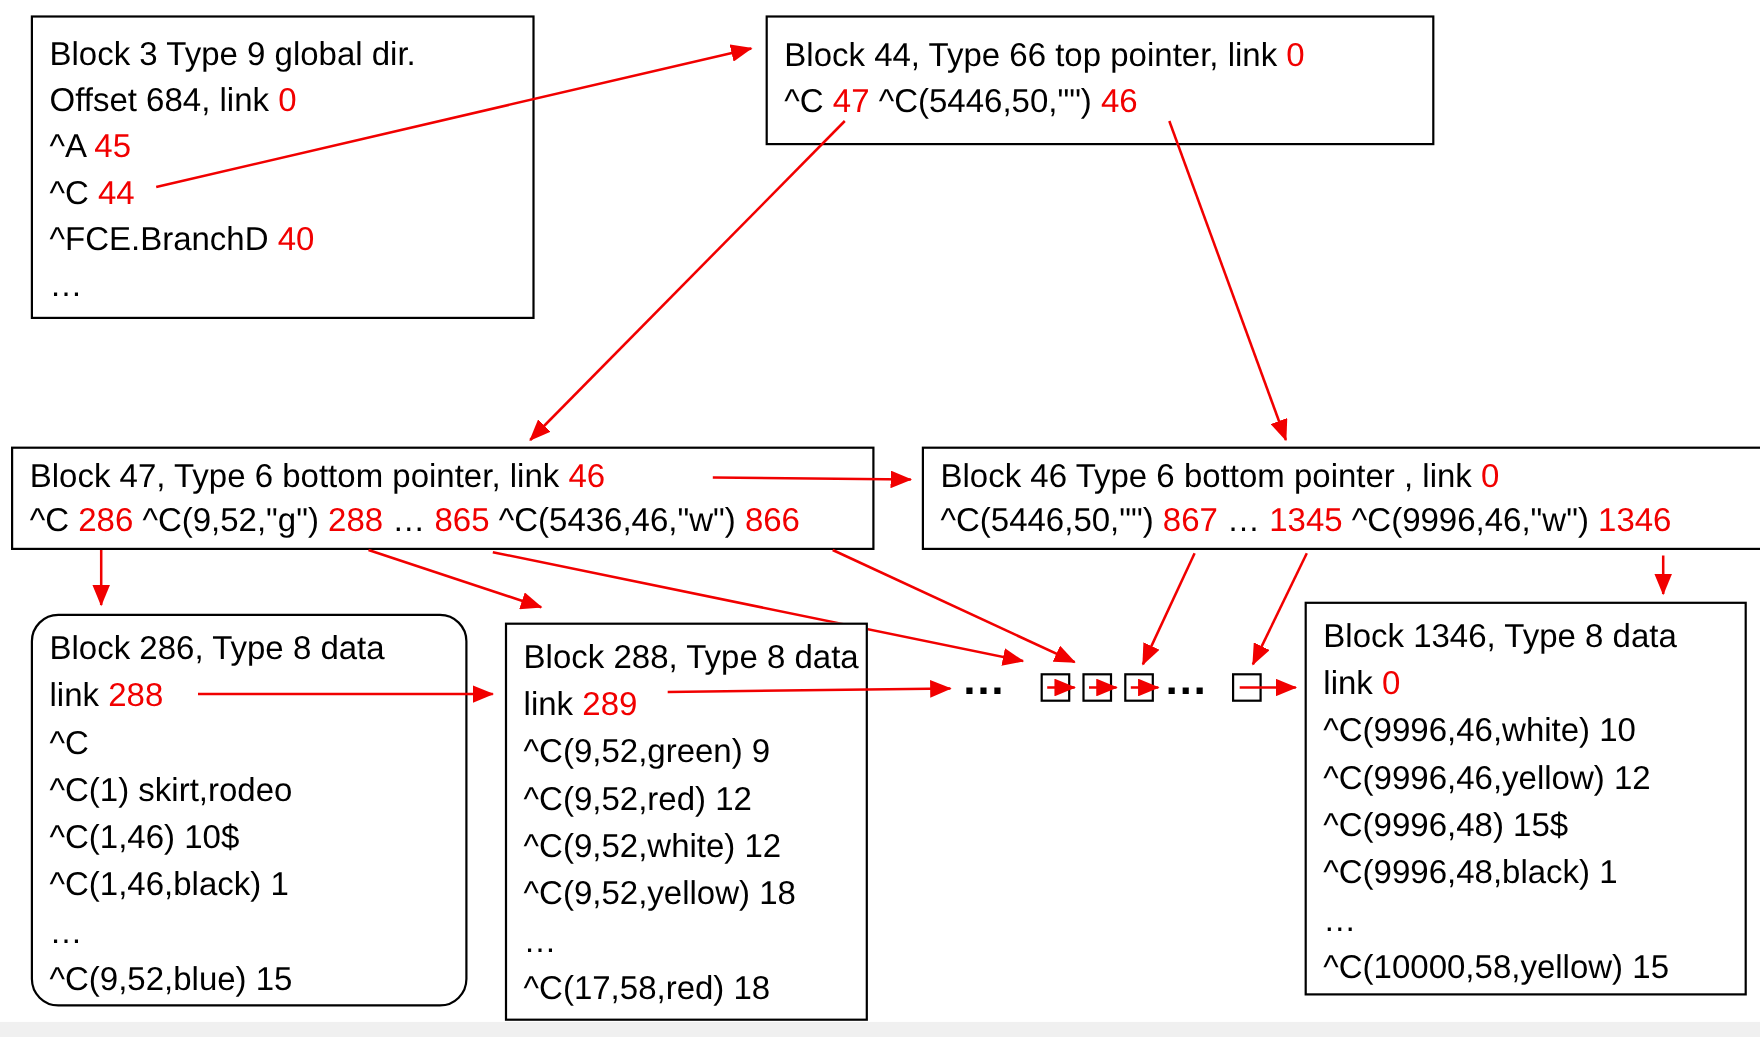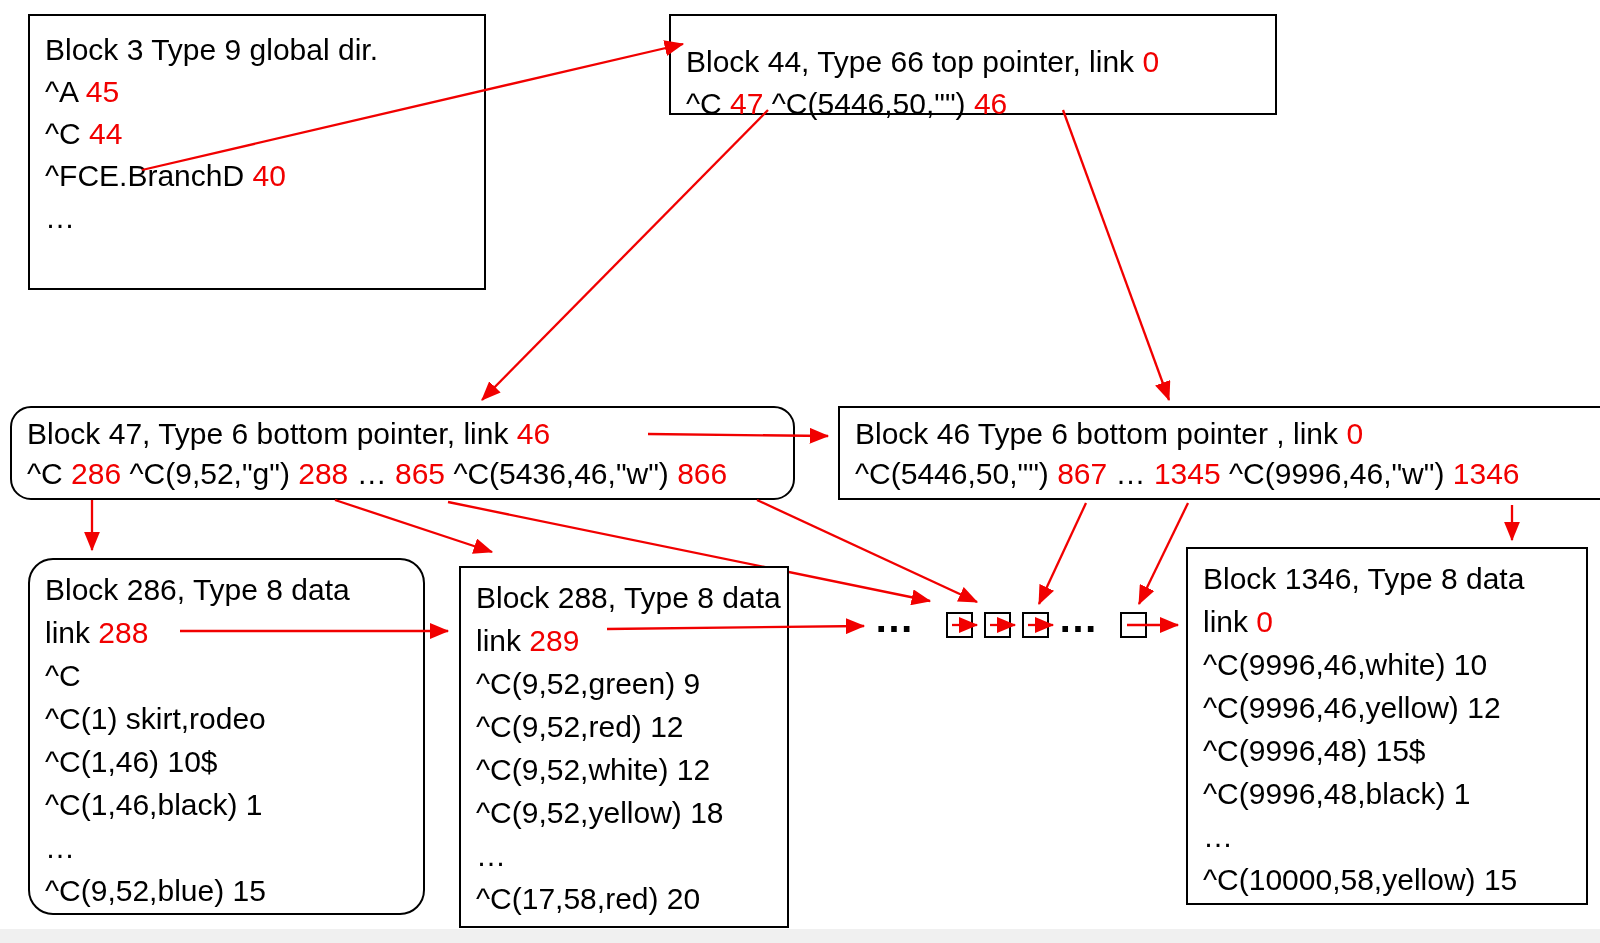--- a/index.html
+++ b/index.html
@@ -14,22 +14,22 @@
   #over-layer{z-index:3;}
   .arrow{stroke:var(--red);stroke-width:2.3;fill:none;}
   .ah{fill:var(--red);}
   .box{
     position:absolute;z-index:1;background:var(--paper);
     border:2px solid var(--ink);box-sizing:border-box;
     font-size:30px;line-height:43px;padding:8px 15px;white-space:nowrap;
   }
   .red{color:var(--red);}
   #b3   {left:28px;  top:14px;  width:458px; height:276px; line-height:42px; padding-top:13px;}
-  #b44  {left:669px; top:14px;  width:608px; height:101px; line-height:42px; padding-top:25px;}
-  #b47  {left:10px;  top:406px; width:785px; height:94px;  line-height:40px; padding-top:6px;border-radius:21px;}
+  #b44  {left:696px; top:14px;  width:608px; height:118px; line-height:42px; padding-top:14px;}
+  #b47  {left:10px;  top:406px; width:785px; height:94px;  line-height:40px; padding-top:6px;}
   #b46  {left:838px; top:406px; width:779px; height:94px;  line-height:40px; padding-top:6px;}
   #b286 {left:28px;  top:558px; width:397px; height:357px;border-radius:25px;}
   #b288 {left:459px; top:566px; width:330px; height:362px;}
   #b1346{left:1186px;top:547px; width:402px; height:358px;}
   .sq{
     position:absolute;z-index:1;width:27px;height:26px;top:612px;
     border:2px solid var(--ink);background:var(--paper);box-sizing:border-box;
   }
   #sq1{left:946px;} #sq2{left:984px;} #sq3{left:1022px;} #sq4{left:1120px;}
   .dots{
@@ -49,20 +49,21 @@
   <defs>
     <marker id="ahu" markerWidth="9" markerHeight="7" refX="8" refY="3.5" orient="auto" markerUnits="strokeWidth">
       <path class="ah" d="M0,0 L8.5,3.5 L0,7 z"></path>
     </marker>
   </defs>
   <line class="arrow" x1="448" y1="502" x2="930" y2="601" marker-end="url(#ahu)"></line>
 </svg>
 
 <div class="box" id="b3">
   <div><span>Block 3 Type 9 global dir.</span></div>
+  <div><span>Offset 684, link </span><span class="red">0</span></div>
   <div><span>^A </span><span class="red">45</span></div>
   <div><span>^C </span><span class="red">44</span></div>
   <div><span>^FCE.BranchD </span><span class="red">40</span></div>
   <div><span>…</span></div>
 </div>
 
 <div class="box" id="b44">
   <div><span>Block 44, Type 66 top pointer, link </span><span class="red">0</span></div>
   <div><span>^C </span><span class="red">47</span><span> ^C(5446,50,"") </span><span class="red">46</span></div>
 </div>
@@ -89,21 +90,21 @@
 </div>
 
 <div class="box" id="b288">
   <div><span>Block 288, Type 8 data</span></div>
   <div><span>link </span><span class="red">289</span></div>
   <div><span>^C(9,52,green) 9</span></div>
   <div><span>^C(9,52,red) 12</span></div>
   <div><span>^C(9,52,white) 12</span></div>
   <div><span>^C(9,52,yellow) 18</span></div>
   <div><span>…</span></div>
-  <div><span>^C(17,58,red) 20</span></div>
+  <div><span>^C(17,58,red) 18</span></div>
 </div>
 
 <div class="box" id="b1346">
   <div><span>Block 1346, Type 8 data</span></div>
   <div><span>link </span><span class="red">0</span></div>
   <div><span>^C(9996,46,white) 10</span></div>
   <div><span>^C(9996,46,yellow) 12</span></div>
   <div><span>^C(9996,48) 15$</span></div>
   <div><span>^C(9996,48,black) 1</span></div>
   <div><span>…</span></div>

